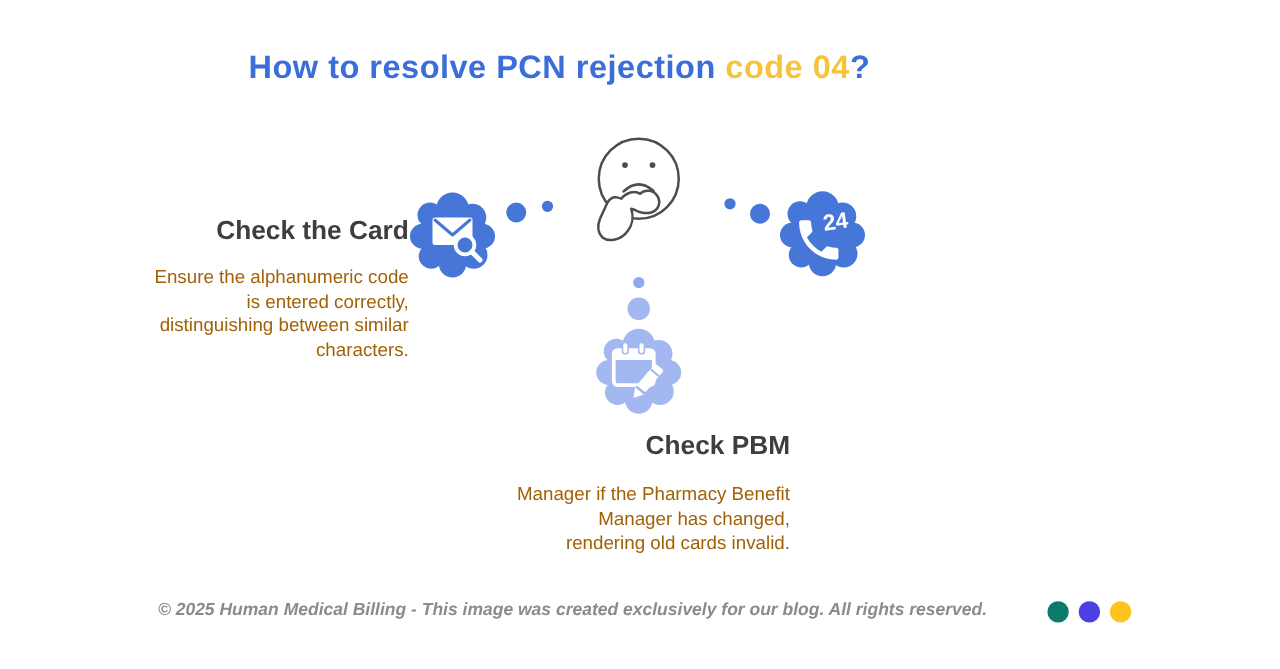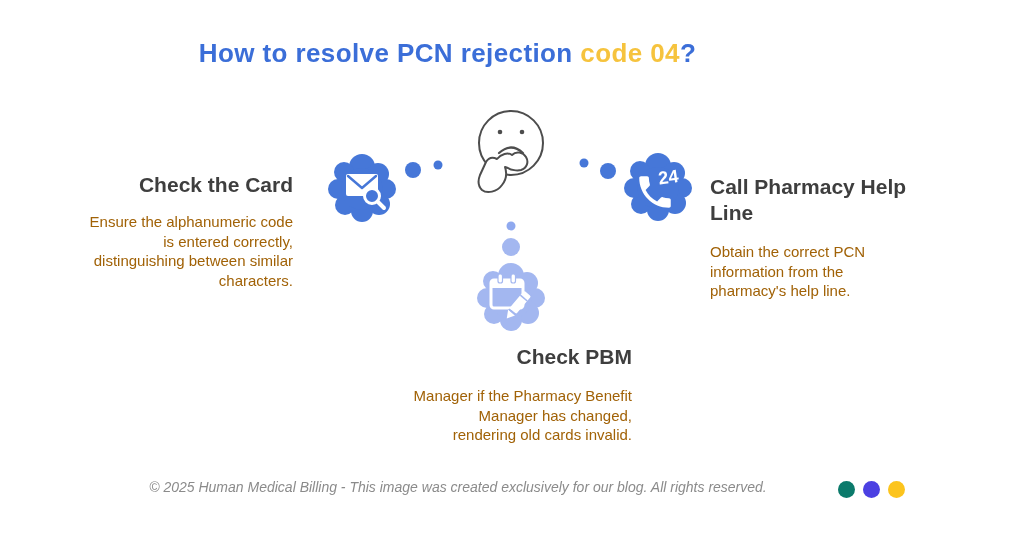--- a/index.html
+++ b/index.html
@@ -33,32 +33,33 @@
     line-height: 26px;
     white-space: pre-line;
   }
   .step-desc {
     margin-top: 16px;
     font-size: 15px;
     color: #a16207;
     line-height: 19.5px;
     white-space: pre-line;
   }
-  .step-card  { top: 172px; right: 731px; width: 260px; text-align: right; }
+  .step-card  { top: 172px; right: 697px; width: 260px; text-align: right; }
   .step-card .step-desc { margin-top: 14px; }
   .step-help  { top: 174px; left: 710px; width: 210px; text-align: left; }
   .step-pbm   { top: 344px; left: 392px; width: 240px; text-align: right; }
 
   .footer-copyright {
     position: absolute;
     top: 479px; left: 0; width: 916px;
     text-align: center;
     font-size: 14px;
     font-style: italic;
     color: #8b8b8b;
+    font-weight: bold;
   }
   .footer-dots { position: absolute; top: 481px; left: 838px; display: flex; gap: 8px; }
   .footer-dot { width: 17px; height: 17px; border-radius: 50%; }
   .dot-teal   { background: #0b7a6b; }
   .dot-indigo { background: #4b40e2; }
   .dot-yellow { background: #fcc41d; }
 </style>
 </head>
 <body>
 
@@ -154,27 +155,20 @@
   </svg>
 
   <div class="step step-card">
     <div class="step-title">Check the Card</div>
     <div class="step-desc">Ensure the alphanumeric code
 is entered correctly,
 distinguishing between similar
 characters.</div>
   </div>
 
-  <div class="step step-help">
-    <div class="step-title">Call Pharmacy Help
-Line</div>
-    <div class="step-desc">Obtain the correct PCN
-information from the
-pharmacy's help line.</div>
-  </div>
 
   <div class="step step-pbm">
     <div class="step-title">Check PBM</div>
     <div class="step-desc">Manager if the Pharmacy Benefit
 Manager has changed,
 rendering old cards invalid.</div>
   </div>
 
   <div class="footer-copyright">© 2025 Human Medical Billing - This image was created exclusively for our blog. All rights reserved.</div>
   <div class="footer-dots">

